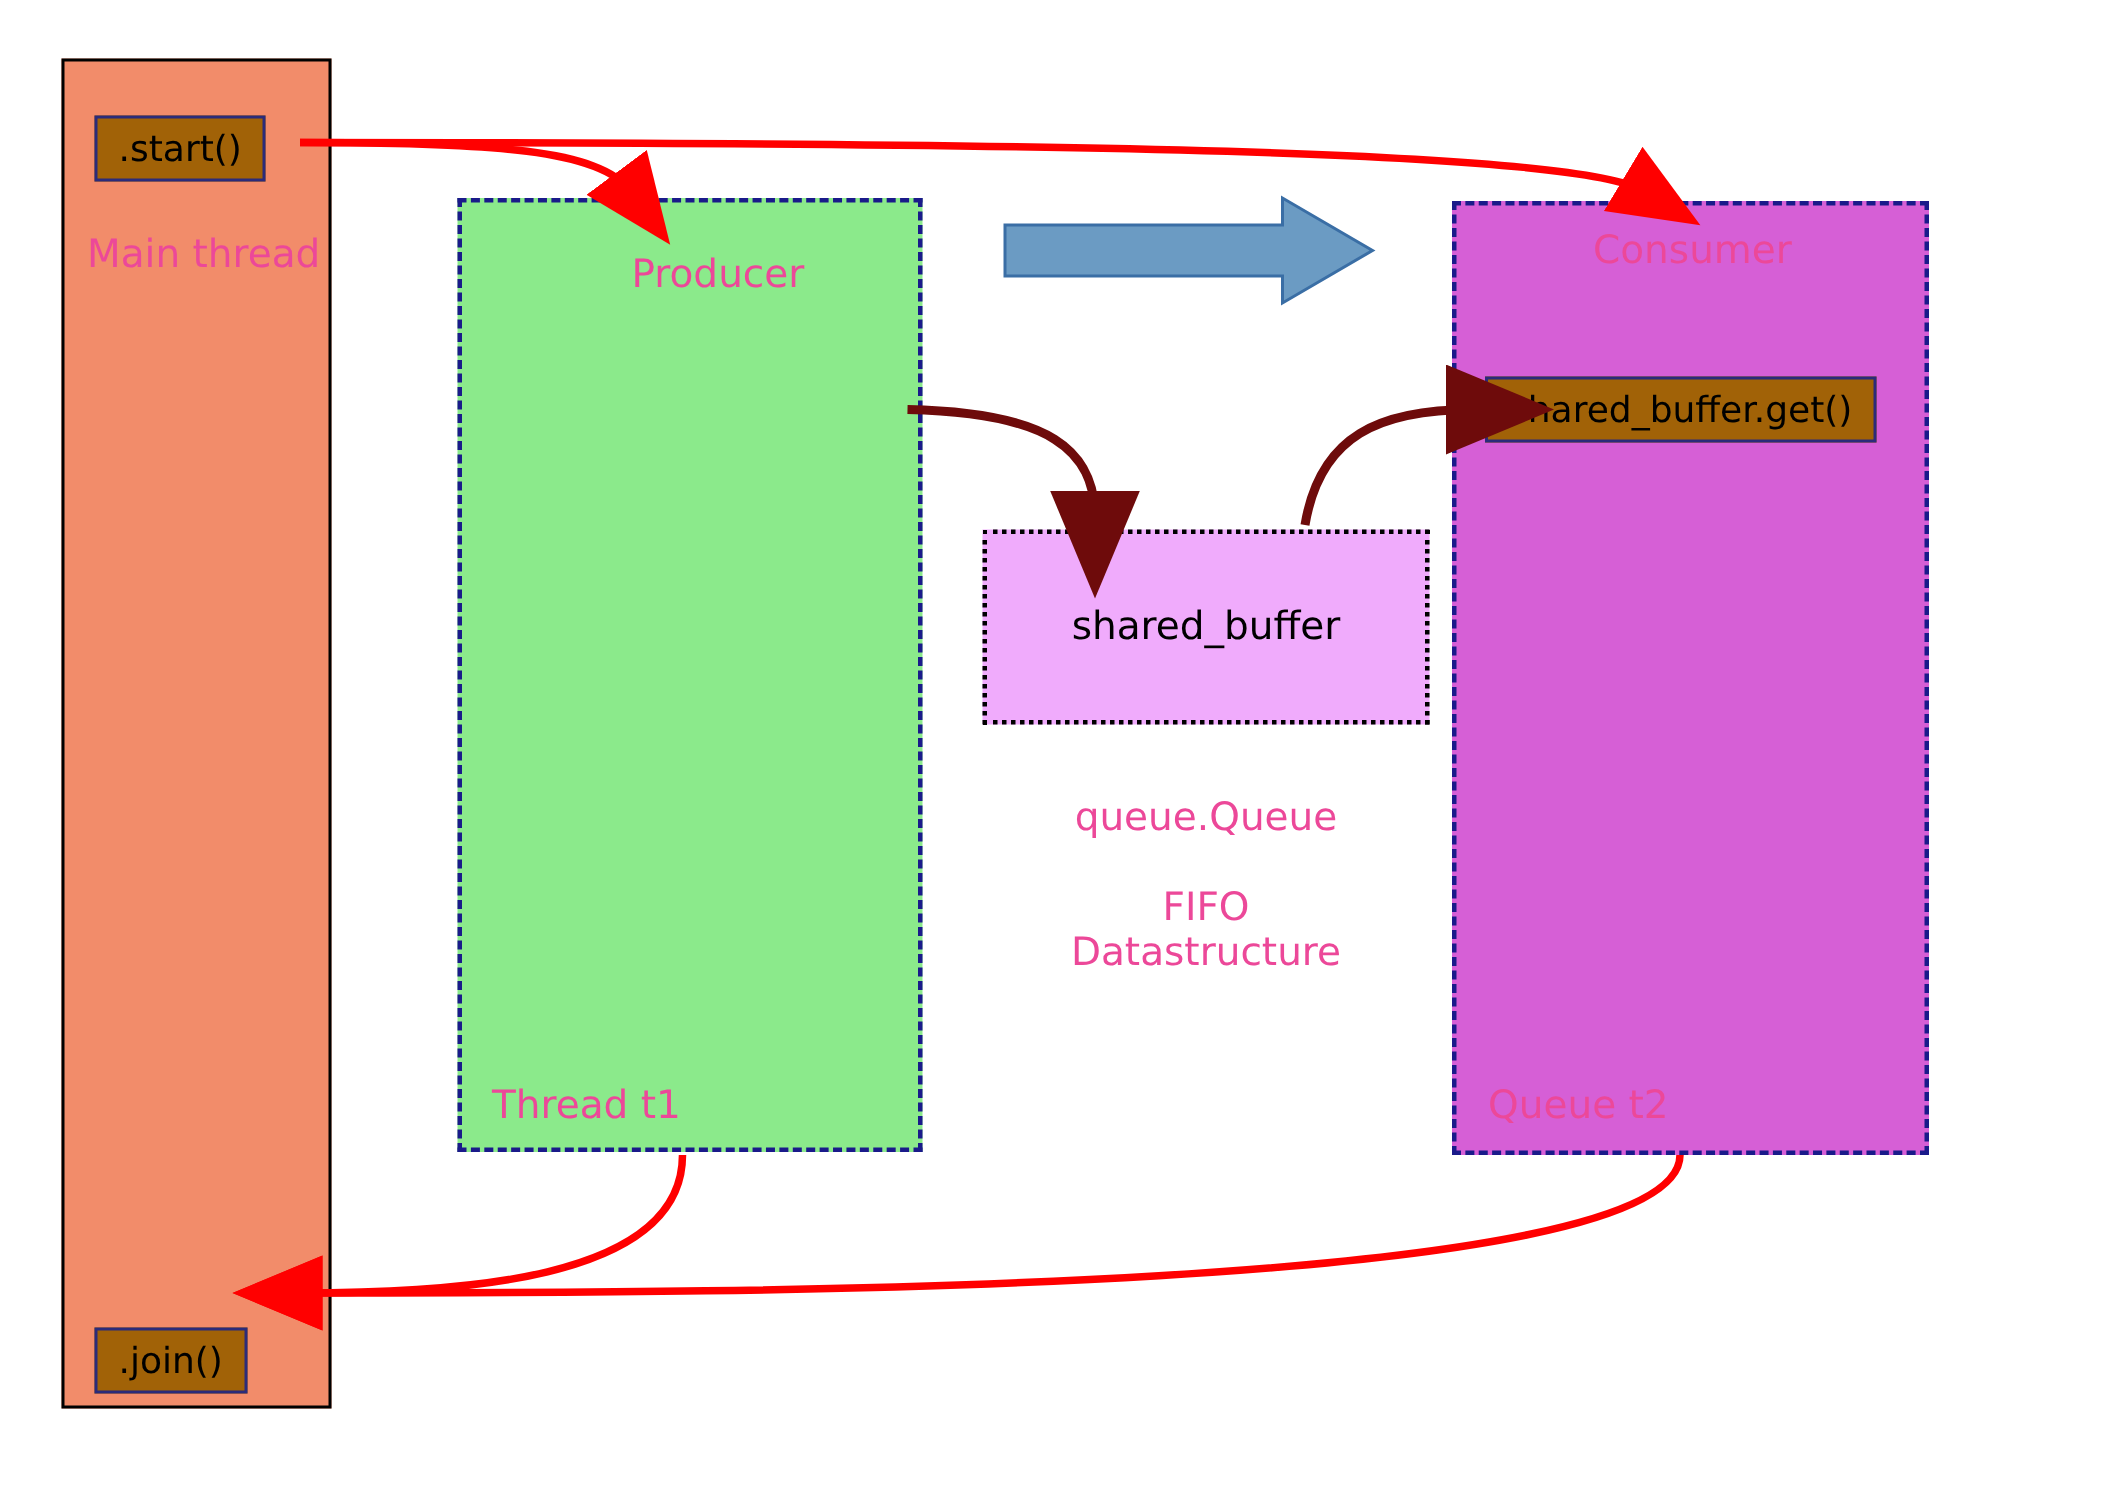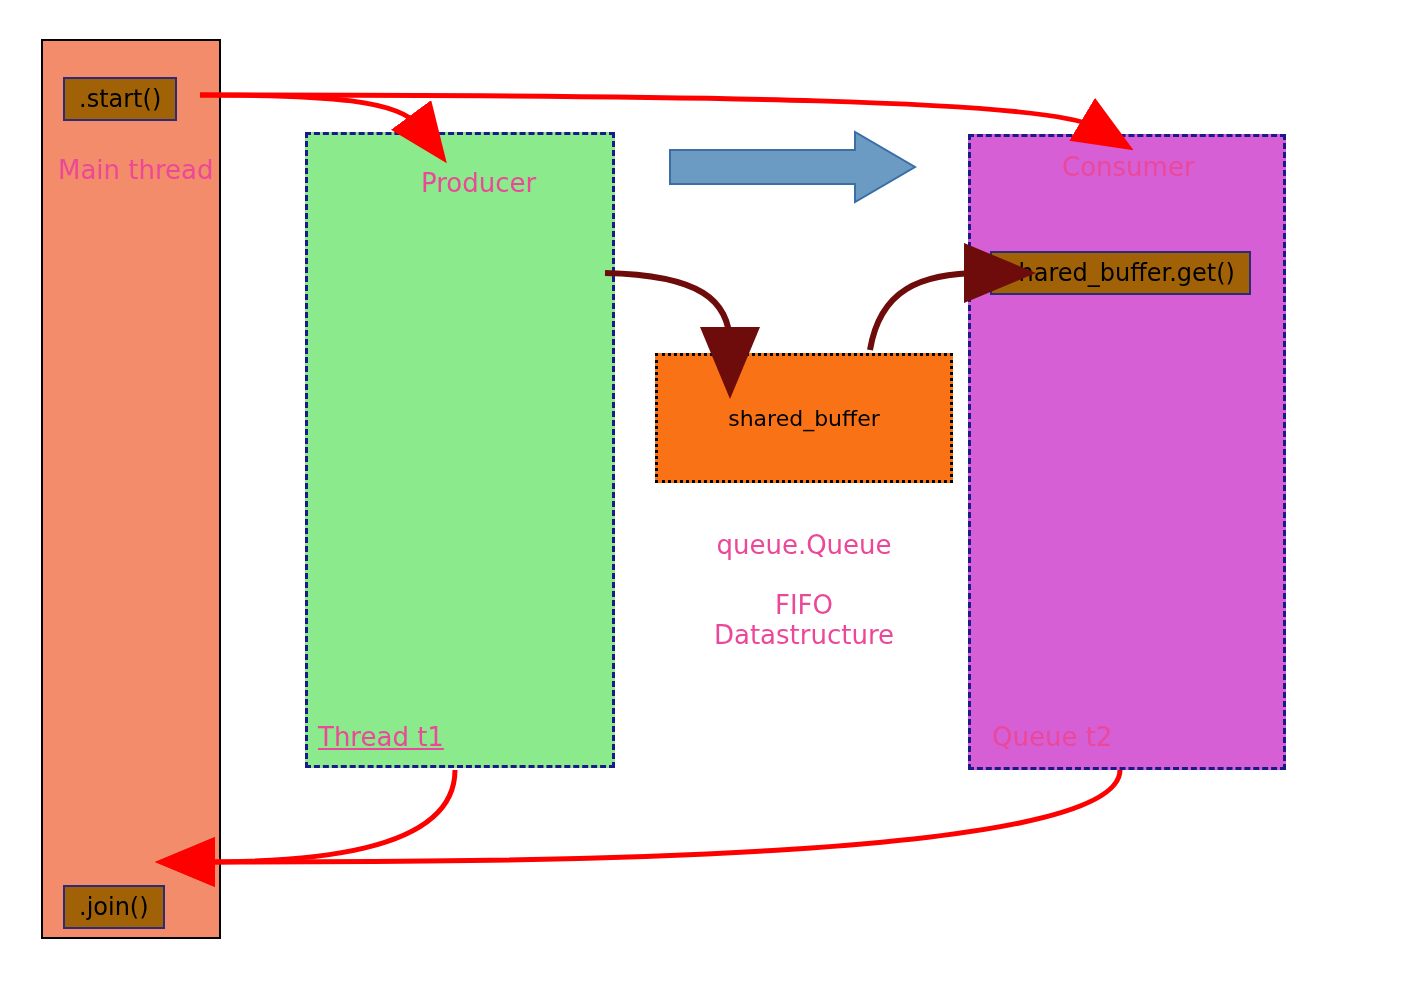--- a/index.html
+++ b/index.html
@@ -43,26 +43,26 @@
     width: 318px;
     height: 636px;
     background: #d65fd6;
     border: 3px dashed #1a1a8a;
   }
   .shared-buffer {
     left: 655px;
     top: 353px;
     width: 298px;
     height: 130px;
-    background: #f97316;
+    background: #f0abfc;
     border: 3px dotted #000;
     display: flex;
     align-items: center;
     justify-content: center;
-    font-size: 22px;
+    font-size: 26px;
   }
   .chip {
     position: absolute;
     background: #a16207;
     border: 2px solid #2b2b7a;
     padding: 6px 14px;
     font-size: 24px;
     color: #000;
     white-space: nowrap;
   }
@@ -85,21 +85,21 @@
 
 <div class="stage">
 
   <div class="box main-thread"></div>
   <div class="label" style="left:58px; top:155px;">Main thread</div>
   <div class="chip" style="left:63px; top:77px;">.start()</div>
   <div class="chip" style="left:63px; top:845px;margin-top:40px;">.join()</div>
 
   <div class="box producer"></div>
   <div class="label" style="left:405px; top:168px;margin-left:16px;">Producer</div>
-  <div class="label" style="left:318px; top:722px;text-decoration:underline;">Thread t1</div>
+  <div class="label" style="left:328px; top:722px;">Thread t1</div>
 
   <div class="box consumer"></div>
   <div class="label" style="left:1062px; top:152px;">Consumer</div>
   <div class="chip" style="left:990px; top:251px;">shared_buffer.get()</div>
   <div class="label" style="left:992px; top:722px;">Queue t2</div>
 
   <div class="box shared-buffer">
     <span>shared_buffer</span>
   </div>
   <div class="label center" style="left:655px; top:530px; width:298px;text-align:center;">queue.Queue</div>

